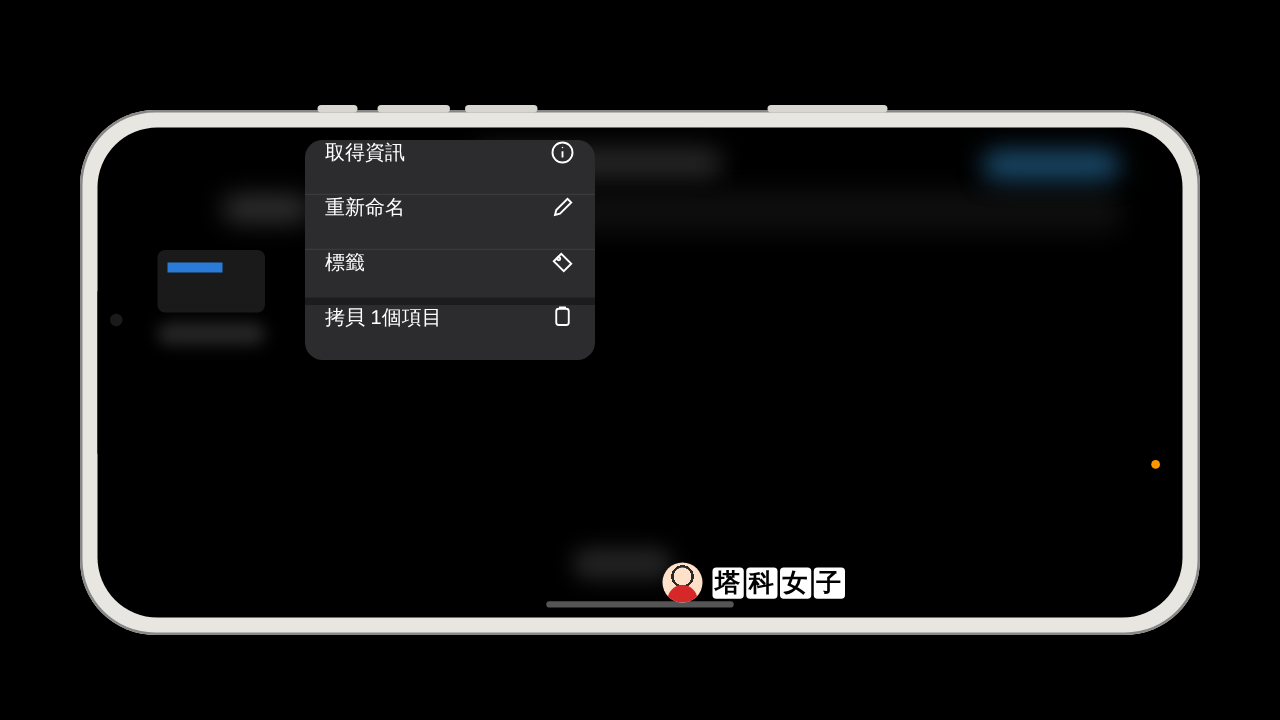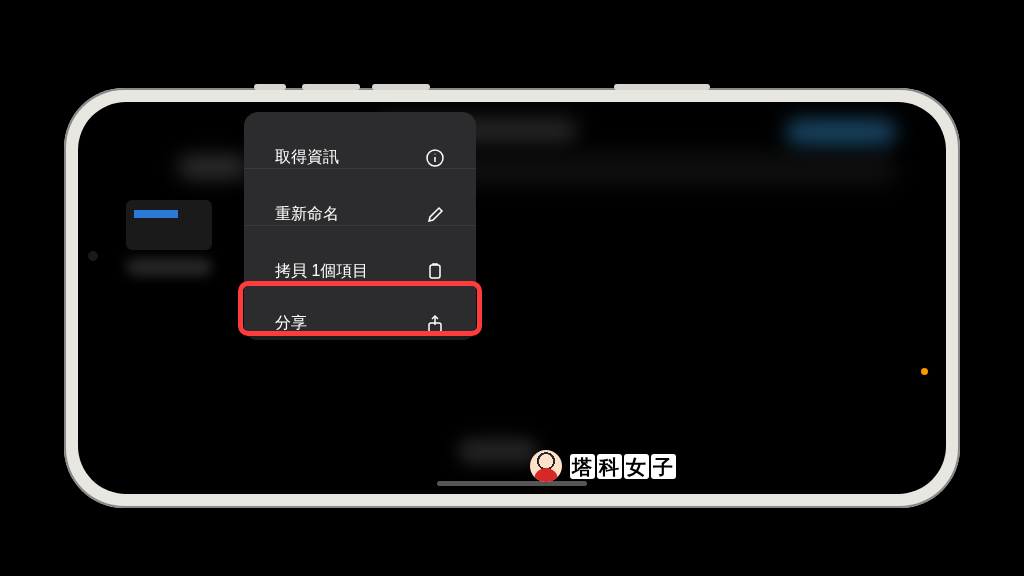--- a/index.html
+++ b/index.html
@@ -112,24 +112,24 @@
     left: 166px;
     top: 10px;
     width: 232px;
     background: #2c2c2e;
     border-radius: 14px;
     overflow: visible;
     z-index: 20;
   }
   .menu-item {
     display: flex;
-    align-items: flex-end;
+    align-items: flex-start;
     justify-content: space-between;
-    padding: 0 31px;
-    height: 57px;
+    padding: 0 16px;
+    height: 44px;
     color: #fff;
     font-size: 16px;
     cursor: pointer;
     border-bottom: 1px solid #3a3a3c;
     position: relative;
   }
   .menu-item:last-child { border-bottom: none; border-radius: 0 0 14px 14px;}
   .menu-item.group-end { border-bottom: 6px solid #1c1c1e; }
   .menu-item.destructive { color: #ff453a; }
   .menu-item .icon { width: 20px; height: 20px; display:flex; align-items:center; justify-content:center; }
@@ -257,42 +257,40 @@
         </span>
       </div>
       <div class="menu-item">
         <span>重新命名</span>
         <span class="icon">
           <svg viewBox="0 0 20 20">
               <path d="M4 16 L5 12 L14 3 L17 6 L8 15 Z"></path>
             </svg>
         </span>
       </div>
+      <div class="menu-item group-end">
+        <span>標籤</span>
+        <span class="icon">
+          <svg viewBox="0 0 20 20">
+              <path d="M3 9 L9 3 L17 11 L11 17 Z"></path>
+              <circle cx="7" cy="7" r="1.2"></circle>
+            </svg>
+        </span>
+      </div>
 
       <div class="menu-item">
         <span>拷貝 1個項目</span>
         <span class="icon">
           <svg viewBox="0 0 20 20">
               <rect x="5" y="3" width="10" height="13" rx="2"></rect>
               <path d="M8 3 V2 H12 V3"></path>
               <rect x="7" y="16" width="10" height="2" rx="1" stroke="none" fill="#fff" opacity="0"></rect>
             </svg>
         </span>
       </div>
-      <div class="menu-item group-end">
-        <div class="highlight-box"></div>
-        <span>分享</span>
-        <span class="icon">
-          <svg viewBox="0 0 20 20">
-              <path d="M10 2 V11"></path>
-              <path d="M7 5 L10 2 L13 5"></path>
-              <rect x="4" y="9" width="12" height="9" rx="2"></rect>
-            </svg>
-        </span>
-      </div>
 
     </div>
 
     <div class="home-indicator"></div>
     <div class="side-dot"></div>
 
     <div class="watermark">
       <div class="avatar"></div>
       <div class="text">
         <span>塔</span>

